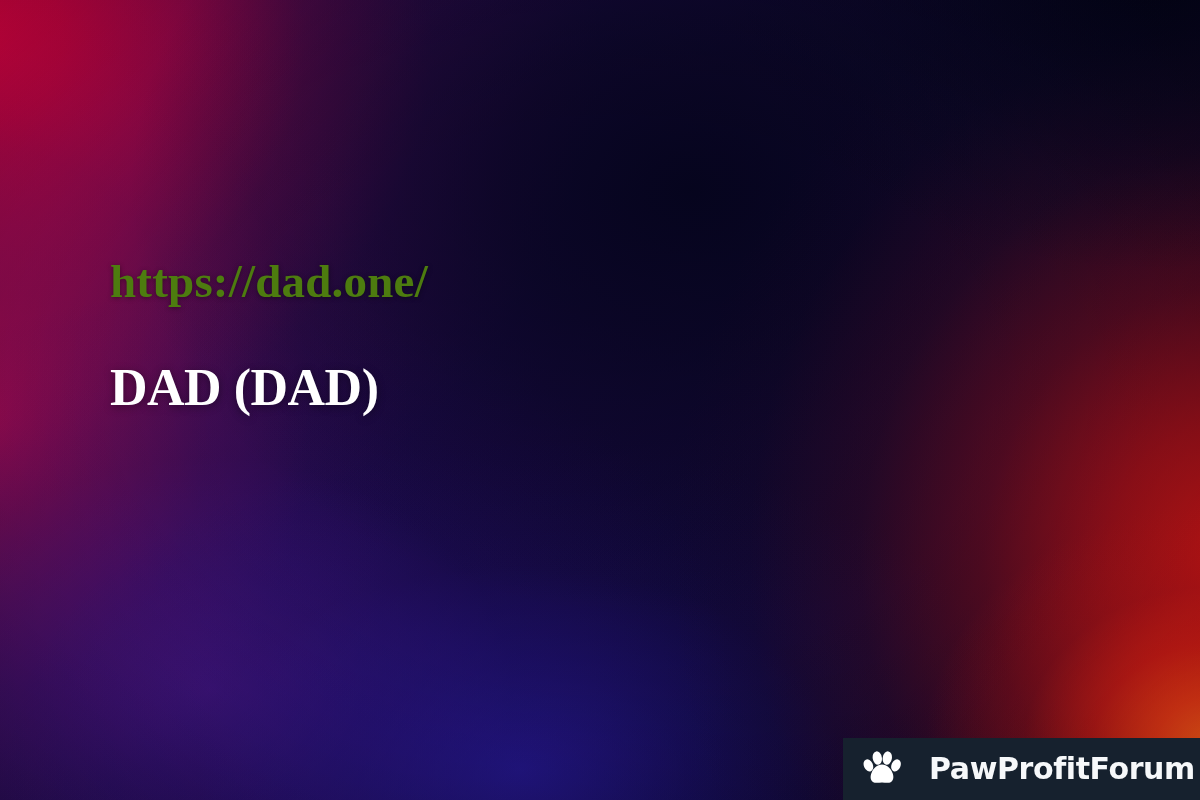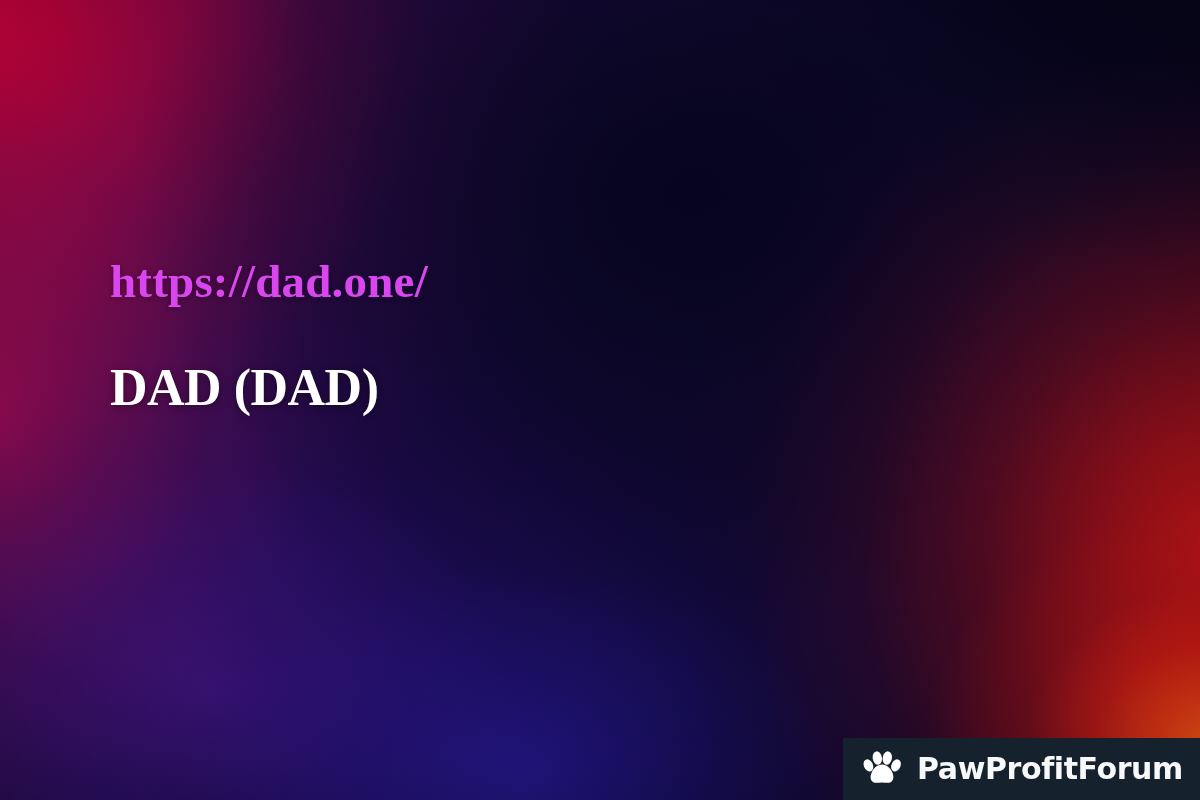--- a/index.html
+++ b/index.html
@@ -137,21 +137,21 @@
   
   .text-block {
     position: absolute;
     left: 110px;
     top: 258px;
     width: 700px;
   }
 
   .url-line {
     margin: 0;
-    color: #d946ef;
+    color: #4d7c0f;
     font-family: "Liberation Serif", "DejaVu Serif", serif;
     font-weight: 700;
     font-size: 47px;
     line-height: 1.02;
     letter-spacing: 0.2px;
     white-space: nowrap;
     text-shadow: 0 1px 5px rgba(0, 0, 0, 0.42);
   }
 
   .title-line {
@@ -170,21 +170,21 @@
   
   .badge {
     position: absolute;
     left: 843px;
     top: 738px;
     width: 357px;
     height: 62px;
     background: #16212e;
     display: flex;
     align-items: center;
-    gap: 14px;
+    gap: 26px;
     padding-left: 18px;
     box-sizing: border-box;
   }
 
   .badge-paw {
     flex: 0 0 auto;
     width: 42px;
     height: 40px;
     display: block;
   }

